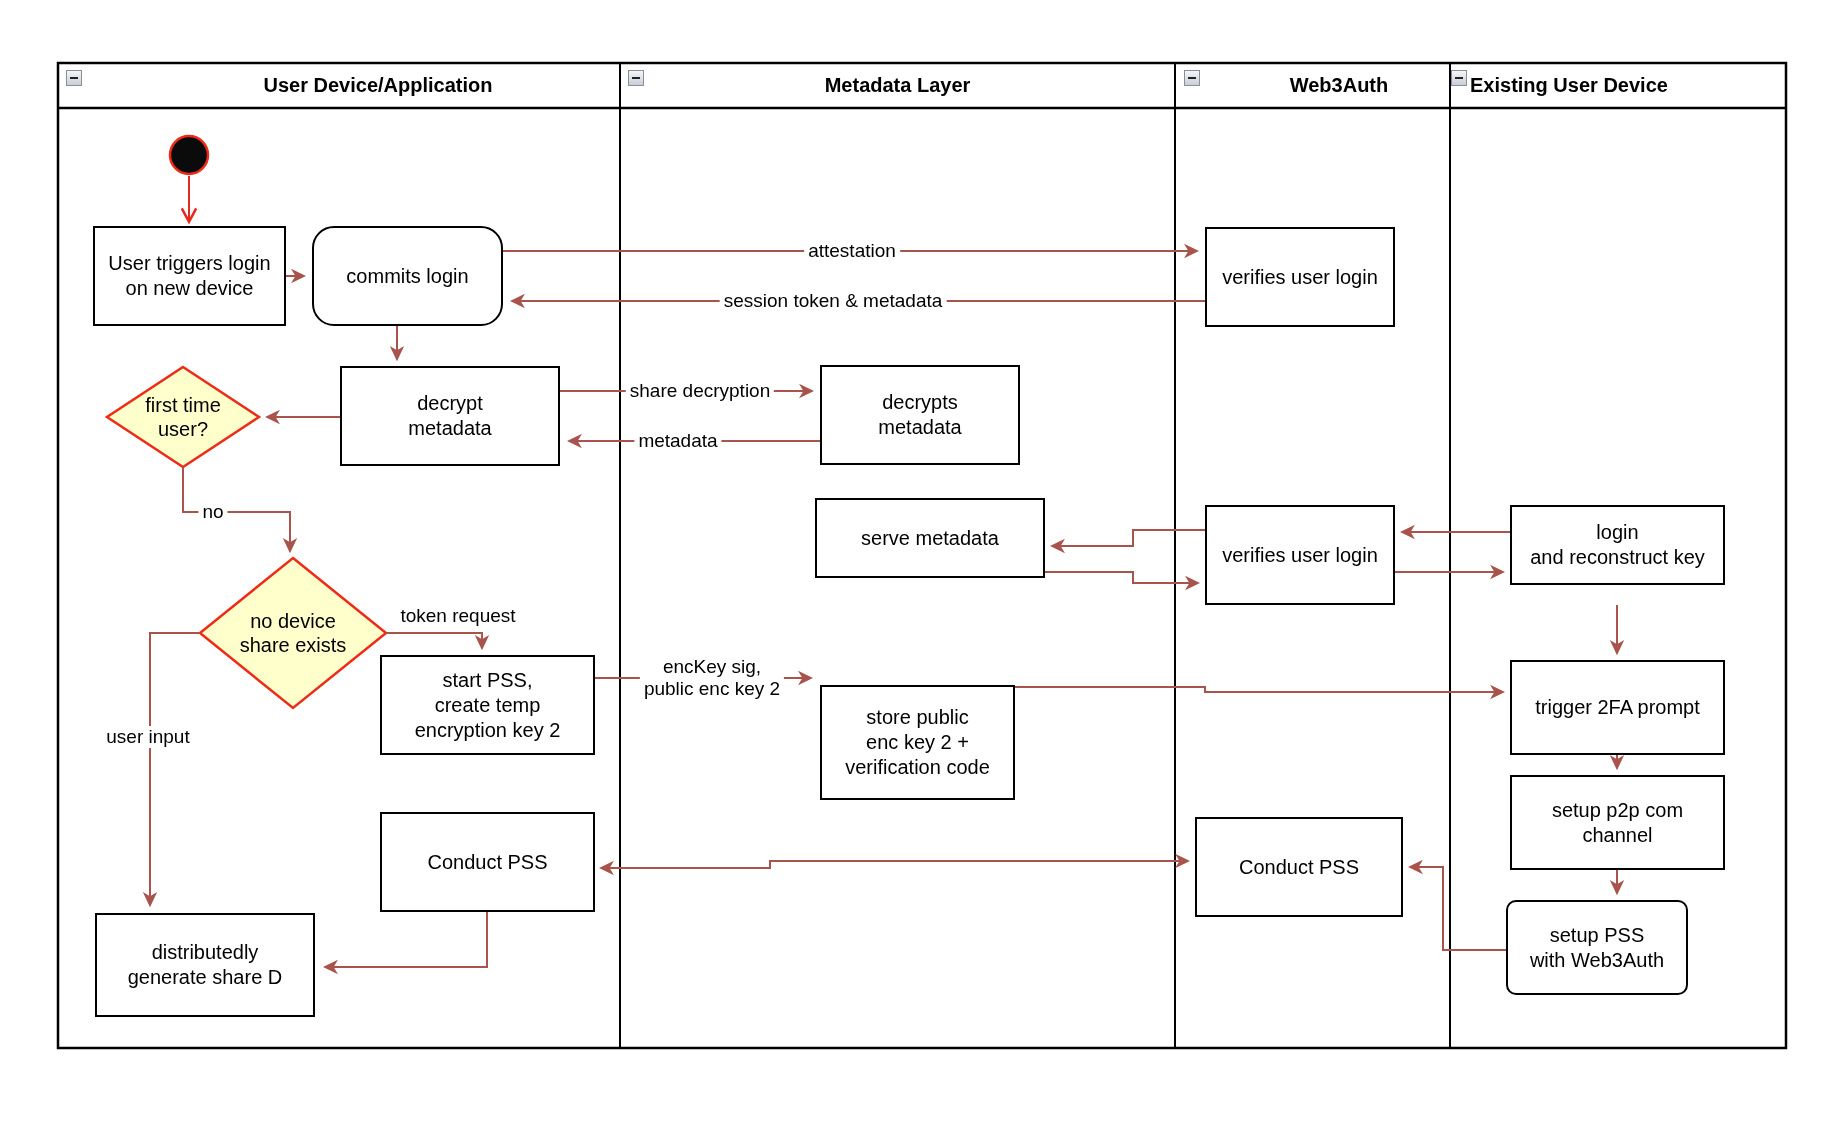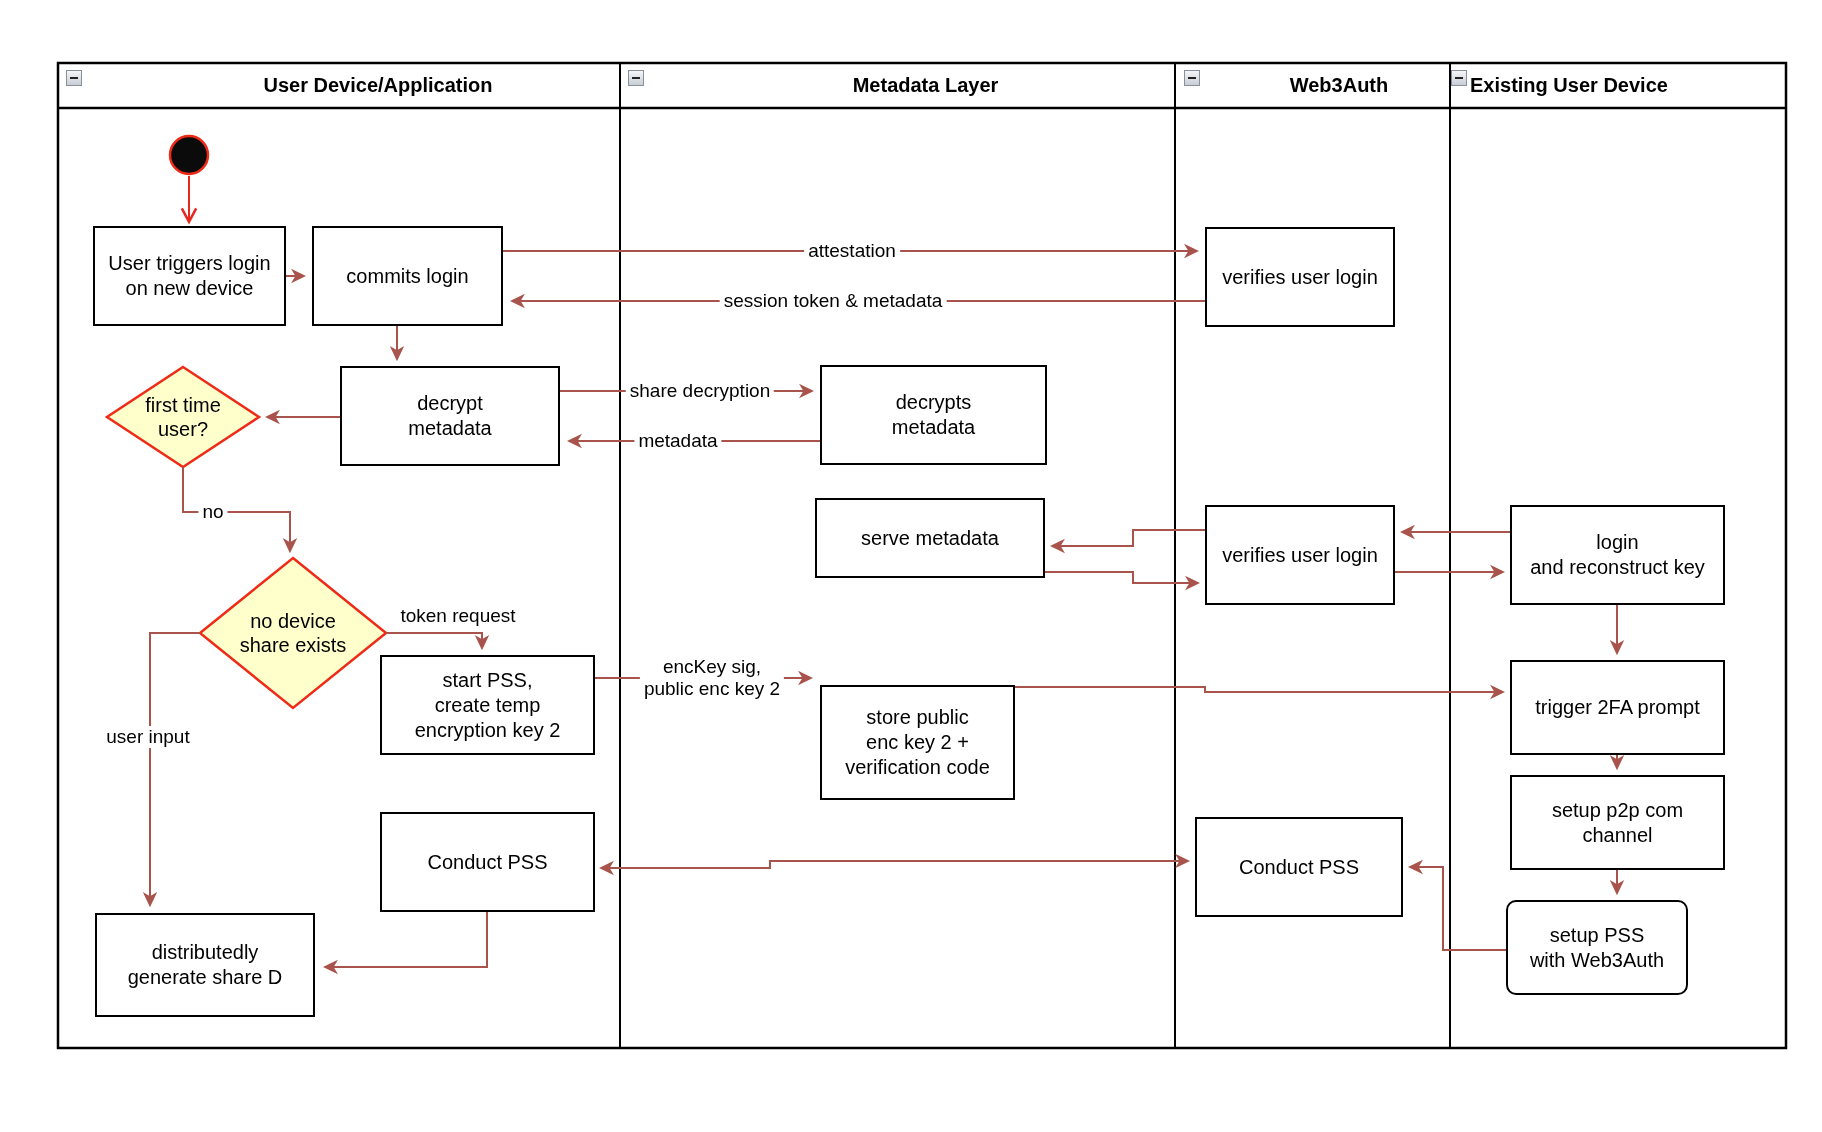--- a/index.html
+++ b/index.html
@@ -74,46 +74,46 @@
     <path class="edge" d="M1617,755 V768" marker-end="url(#ah)"></path>
     <path class="edge" d="M1617,870 V893" marker-end="url(#ah)"></path>
     <path class="edge" d="M1510,950 H1443 V867 H1410" marker-end="url(#ah)"></path>
     <path class="edge" d="M601,868 H770 V861 H1188" marker-start="url(#ah)" marker-end="url(#ah)"></path>
     <path class="edge" d="M487,912 V967 H325" marker-end="url(#ah)"></path>
   </svg>
 
   <div class="lane-header" style="left:58px;width:640px;">
     <span>User Device/Application</span>
   </div>
-  <div class="lane-header" style="left:620px;width:555px;margin-left:28px;">
+  <div class="lane-header" style="left:620px;width:555px;">
     <span>Metadata Layer</span>
   </div>
   <div class="lane-header" style="left:1175px;width:328px;">
     <span>Web3Auth</span>
   </div>
   <div class="lane-header left" style="left:1450px;width:336px;">
     <span>Existing User Device</span>
   </div>
 
   <div class="collapse" style="left:66px;"></div>
   <div class="collapse" style="left:628px;"></div>
   <div class="collapse" style="left:1184px;"></div>
   <div class="collapse" style="left:1451px;"></div>
 
   <div class="node" style="left:93px;top:226px;width:193px;height:100px;">User triggers login
 on new device</div>
-  <div class="node" style="left:312px;top:226px;width:191px;height:100px;">commits login</div>
+  <div class="node" style="left:312px;top:226px;width:191px;height:100px;border-radius:22px;">commits login</div>
   <div class="node" style="left:1205px;top:227px;width:190px;height:100px;">verifies user login</div>
   <div class="node" style="left:340px;top:366px;width:220px;height:100px;">decrypt
 metadata</div>
-  <div class="node" style="left:820px;top:365px;width:227px;height:100px;">decrypts
+  <div class="node" style="left:820px;top:365px;width:200px;height:100px;">decrypts
 metadata</div>
   <div class="node" style="left:815px;top:498px;width:230px;height:80px;">serve metadata</div>
   <div class="node" style="left:1205px;top:505px;width:190px;height:100px;">verifies user login</div>
-  <div class="node" style="left:1510px;top:505px;width:215px;height:100px;">login
+  <div class="node" style="left:1510px;top:505px;width:215px;height:80px;">login
 and reconstruct key</div>
   <div class="node" style="left:380px;top:655px;width:215px;height:100px;">start PSS,
 create temp
 encryption key 2</div>
   <div class="node" style="left:820px;top:685px;width:195px;height:115px;">store public
 enc key 2 +
 verification code</div>
   <div class="node" style="left:1510px;top:660px;width:215px;height:95px;">trigger 2FA prompt</div>
   <div class="node" style="left:1510px;top:775px;width:215px;height:95px;">setup p2p com
 channel</div>

